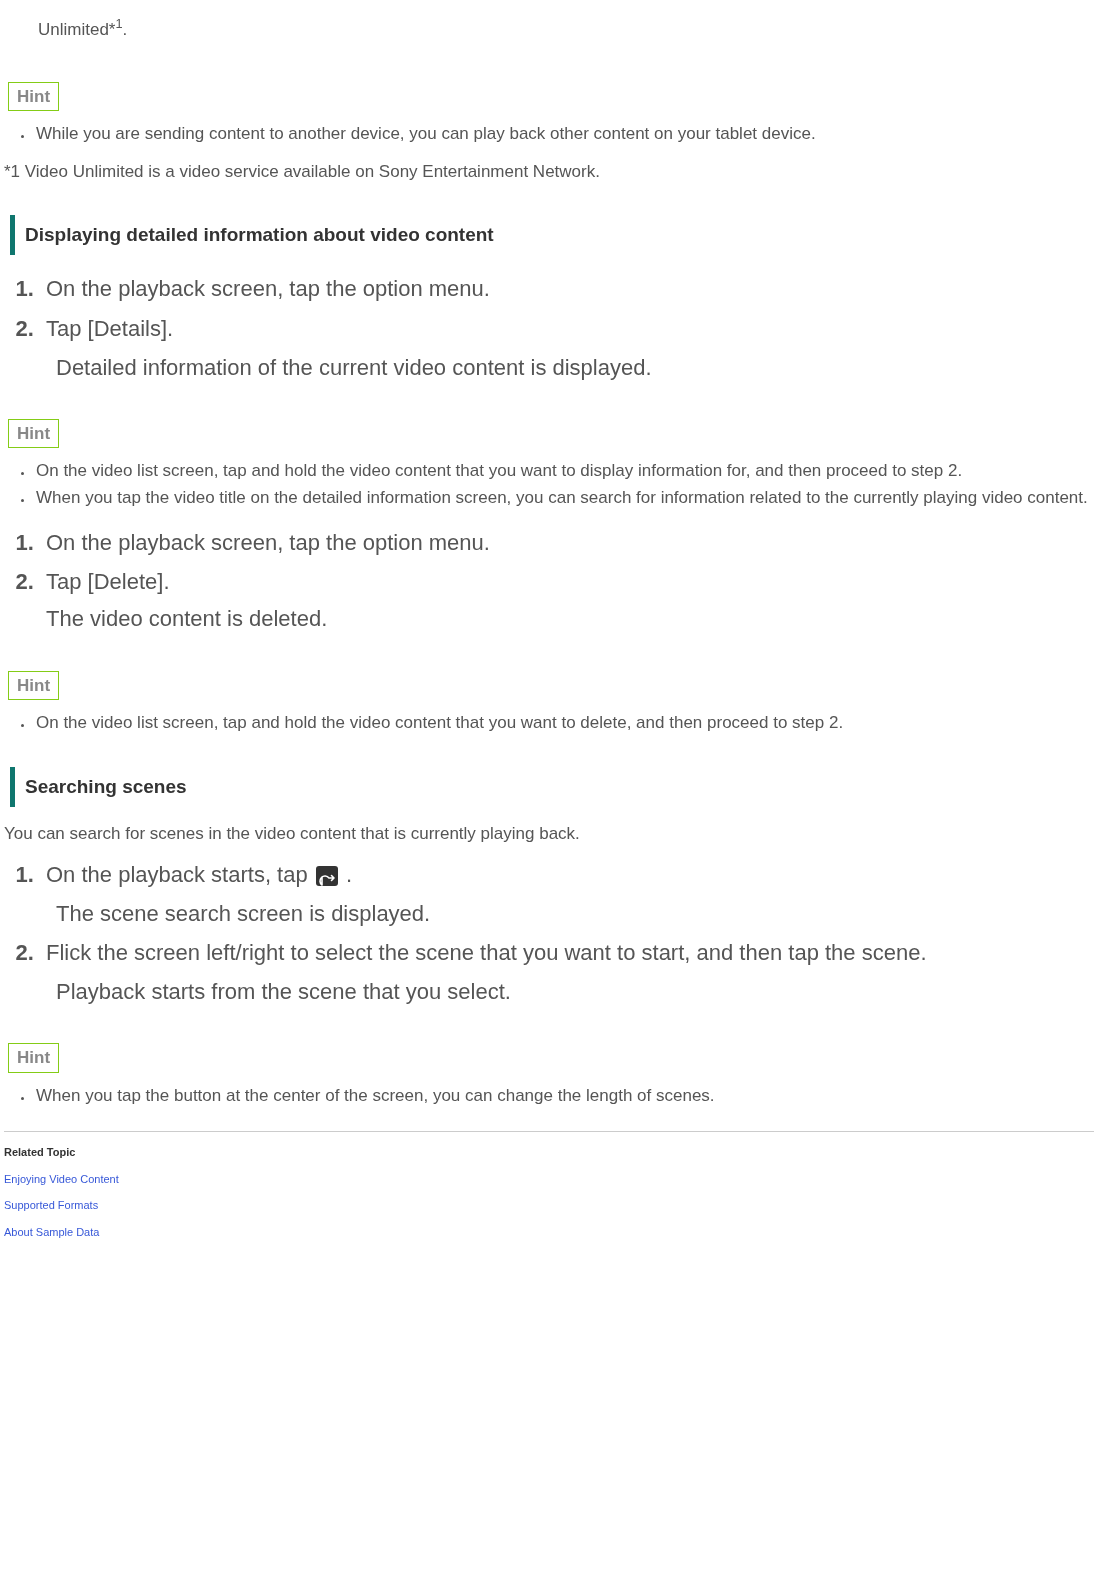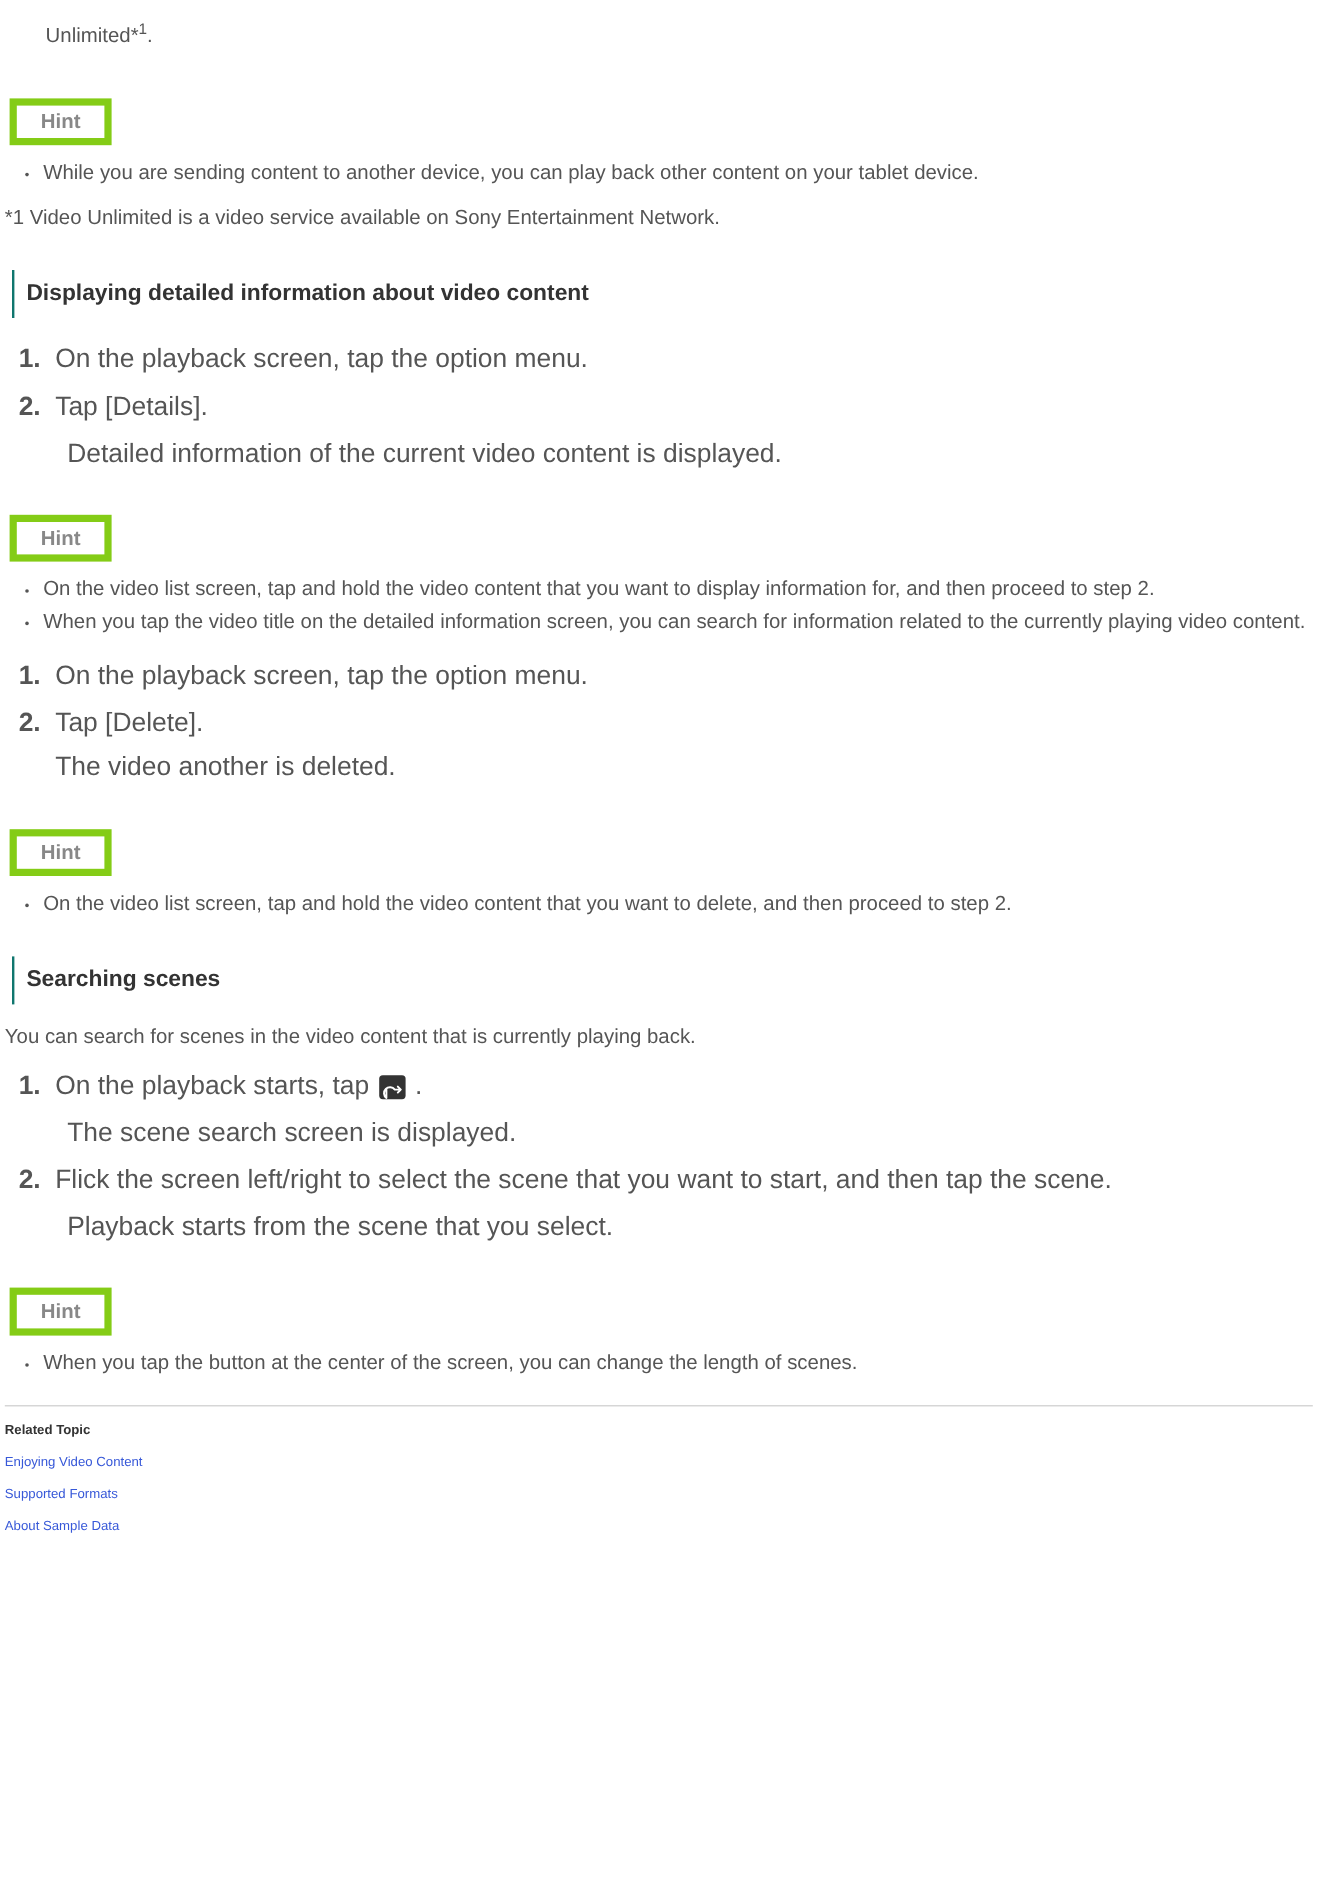--- a/index.html
+++ b/index.html
@@ -11,40 +11,40 @@
     line-height: 1.5;
     margin: 0;
     padding: 0;
     width: 1098px;
   }
   .content { padding: 0 4px 20px 4px; }
   .first-line { padding-left: 34px; }
   sup.footref { font-size: 0.75em; vertical-align: super; line-height: 0; }
   .hint-label {
     display: inline-block;
-    border: 6px solid #84cc16;
+    border: 1px solid #84cc16;
     color: #888;
     font-weight: bold;
-    padding: 1px 20px;
+    padding: 1px 8px;
     font-size: 17px;
     margin: 22px 0 6px 4px;
   }
   ul.bullets { margin: 4px 0 12px 30px; padding: 0; }
   ul.bullets li {
     list-style: disc;
     color: #555;
     font-size: 17px;
     line-height: 1.55;
     padding-left: 2px;
     margin-left: 0;
   }
   ul.bullets li::marker { font-size: 11px; color: #555; }
   p.footnote { margin: 4px 0 10px 0; color: #555; }
   h3.section-heading {
-    border-left: 2px solid #0f766e;
+    border-left: 5px solid #0f766e;
     padding: 6px 0 6px 10px;
     margin: 30px 0 14px 6px;
     color: #333;
     font-size: 19px;
     font-weight: bold;
   }
   ol.steps { margin: 6px 0 10px 18px; padding: 0; }
   ol.steps li { color: #555; font-size: 22px; line-height: 1.6; padding: 2px 0 2px 6px; margin-left: 18px; }
   ol.steps li::marker { font-weight: bold; color: #555; }
   .step-sub-indent { display: block; padding-left: 10px; margin-top: 4px; }
@@ -97,21 +97,21 @@
     <li>When you tap the video title on the detailed information screen, you can search for information related to the currently playing video content.</li>
   </ul>
 
   
   <ol class="steps">
     <li>
       <span>On the playback screen, tap the option menu.</span>
     </li>
     <li>
       <span>Tap [Delete].</span>
-      <span class="step-sub-plain">The video another is deleted.</span>
+      <span class="step-sub-plain">The video content is deleted.</span>
     </li>
   </ol>
   <span class="hint-label">Hint</span>
   <ul class="bullets">
     <li>On the video list screen, tap and hold the video content that you want to delete, and then proceed to step 2.</li>
   </ul>
 
   
   <h3 class="section-heading">Searching scenes</h3>
   <p class="section-intro">You can search for scenes in the video content that is currently playing back.</p>

